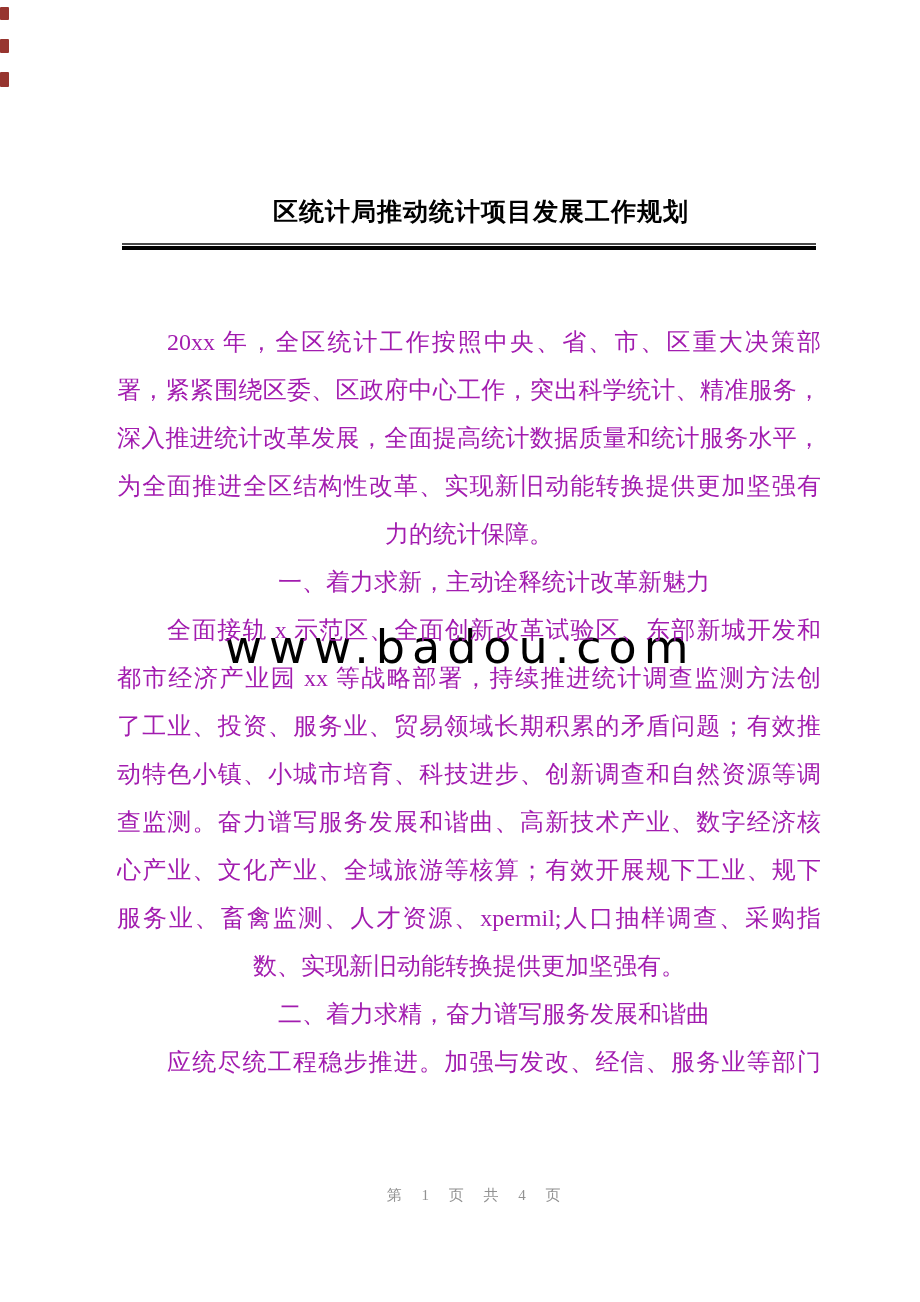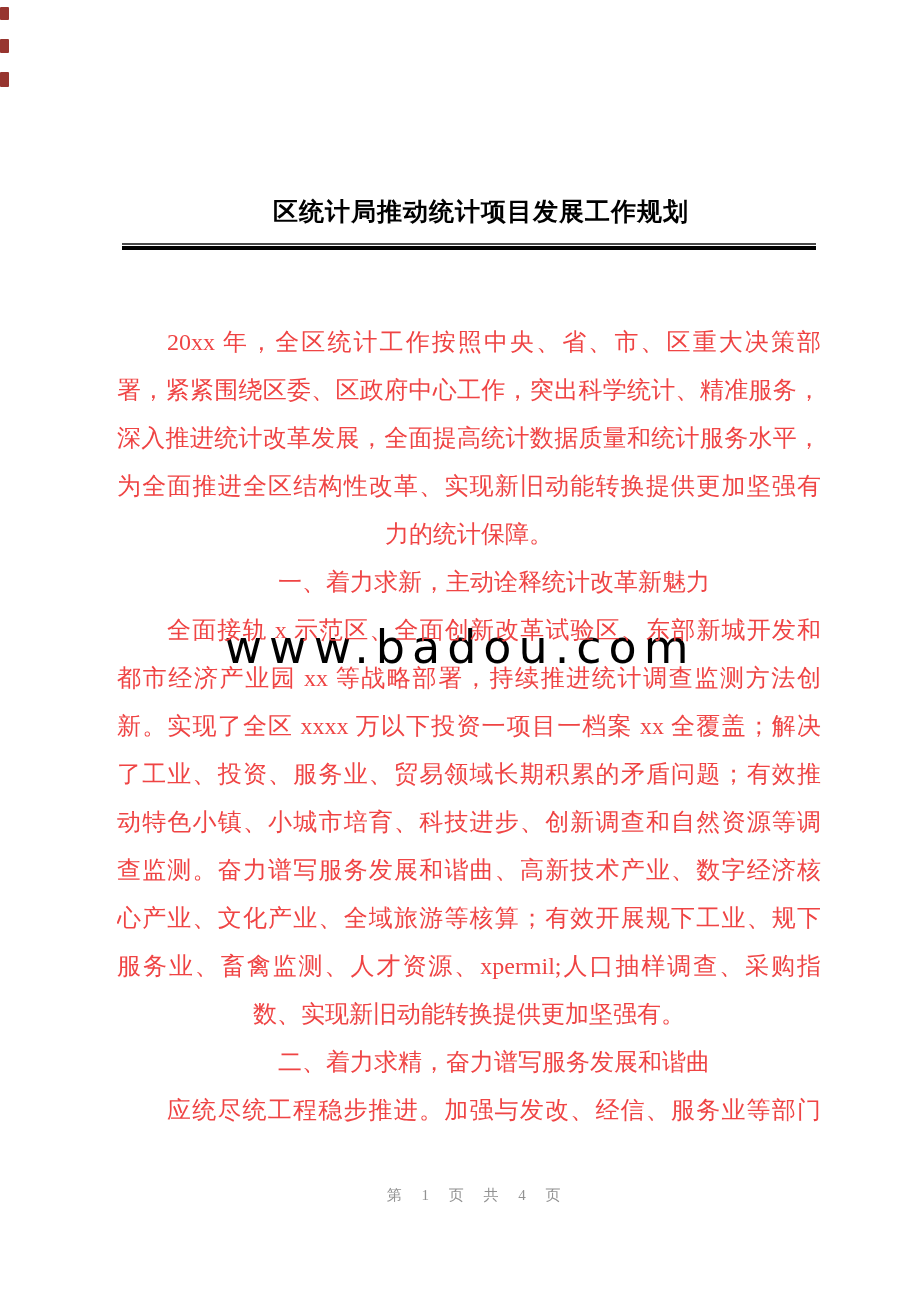--- a/index.html
+++ b/index.html
@@ -33,21 +33,21 @@
   .watermark {
     position:absolute; top:624px; left:50%; transform:translateX(-50%);
     font-family:"DejaVu Sans","Liberation Sans",sans-serif;
     font-size:46px; letter-spacing:7px; line-height:1;
     color:#000000; white-space:nowrap;
     z-index:1;
   }
 
   .doc-body {
     position:absolute; top:318px; left:117px; width:704px;
-    font-size:24px; color:#ef4444;
+    font-size:24px; color:#a21caf;
     z-index:2;
   }
   .ln {
     height:48px; line-height:48px;
     overflow:hidden;
     text-align:center;
   }
   .ln.fill { text-align:justify; text-align-last:justify; }
   .ln.ind  { padding-left:50px; }
 
@@ -78,21 +78,20 @@
     <div class="ln ind fill">20xx 年，全区统计工作按照中央、省、市、区重大决策部</div>
     <div class="ln fill">署，紧紧围绕区委、区政府中心工作，突出科学统计、精准服务，</div>
     <div class="ln fill">深入推进统计改革发展，全面提高统计数据质量和统计服务水平，</div>
     <div class="ln fill">为全面推进全区结构性改革、实现新旧动能转换提供更加坚强有</div>
     <div class="ln">力的统计保障。</div>
 
     <div class="ln ind">一、着力求新，主动诠释统计改革新魅力</div>
 
     <div class="ln ind fill">全面接轨 x 示范区、全面创新改革试验区、东部新城开发和</div>
     <div class="ln fill">都市经济产业园 xx 等战略部署，持续推进统计调查监测方法创</div>
-    <div class="ln fill">新。实现了全区 xxxx 万以下投资一项目一档案 xx 全覆盖；解决</div>
     <div class="ln fill">了工业、投资、服务业、贸易领域长期积累的矛盾问题；有效推</div>
     <div class="ln fill">动特色小镇、小城市培育、科技进步、创新调查和自然资源等调</div>
     <div class="ln fill">查监测。奋力谱写服务发展和谐曲、高新技术产业、数字经济核</div>
     <div class="ln fill">心产业、文化产业、全域旅游等核算；有效开展规下工业、规下</div>
     <div class="ln fill">服务业、畜禽监测、人才资源、xpermil;人口抽样调查、采购指</div>
     <div class="ln">数、实现新旧动能转换提供更加坚强有。</div>
 
     <div class="ln ind">二、着力求精，奋力谱写服务发展和谐曲</div>
 
     <div class="ln ind fill">应统尽统工程稳步推进。加强与发改、经信、服务业等部门</div>

